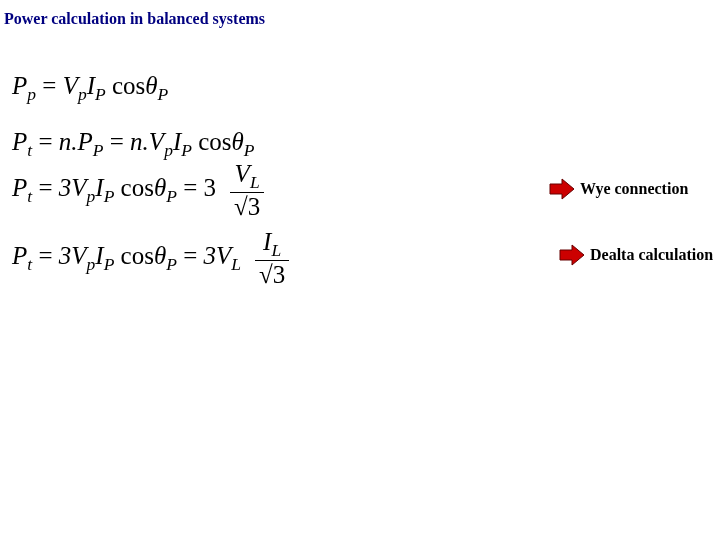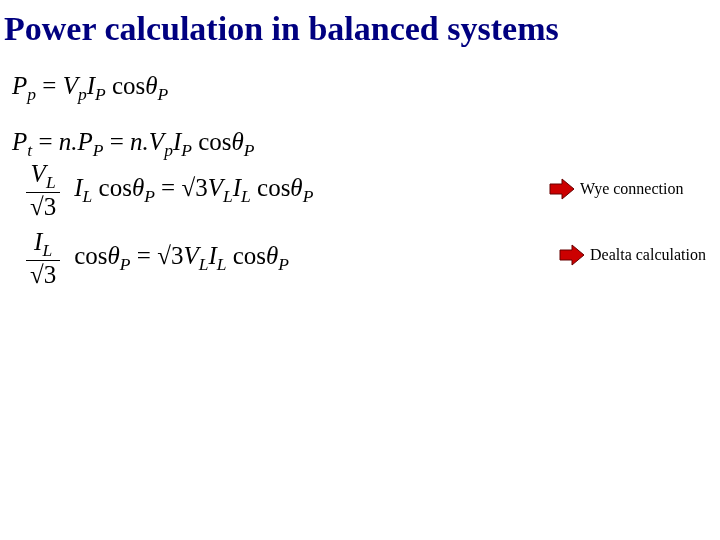--- a/index.html
+++ b/index.html
@@ -10,21 +10,21 @@
     background: #ffffff;
     font-family: "Times New Roman", Times, serif;
     color: #000;
     position: relative;
     overflow: hidden;
   }
   .title {
     position: absolute;
     top: 10px;
     left: 4px;
-    font-size: 34px;
+    font-size: 16px;
     font-weight: bold;
     color: #000080;
   }
   .eq {
     position: absolute;
     font-size: 25px;
     font-style: italic;
     white-space: nowrap;
   }
   .eq sub {
@@ -48,21 +48,21 @@
     padding: 0 4px;
     line-height: 1.1;
   }
   .arrow {
     display: inline-block;
     vertical-align: middle;
   }
   .label {
     position: absolute;
     font-size: 16px;
-    font-weight: normal;
+    font-weight: bold;
     font-style: normal;
     font-family: "Times New Roman", serif;
     color: #000;
     white-space: nowrap;
   }
   .line3row { display:flex; align-items:center; }
   .line4row { display:flex; align-items:center; }
 </style>
 </head>
 <body>
@@ -79,49 +79,52 @@
 <div class="eq" style="top:128px; left:12px;">
   <span>P</span><sub>t</sub>
   <span style="font-style:normal;"> = </span>
   <span>n.P</span><sub>P</sub>
   <span style="font-style:normal;"> = </span>
   <span>n.V</span><sub>p</sub><span>I</span><sub>P</sub>
   <span style="font-style:normal;">cos</span><span>θ</span><sub>P</sub>
 </div>
 
 <div class="eq line3row" style="top:160px; left:12px;">
+  <span>
+    <span>P</span><sub>t</sub>
+    <span style="font-style:normal;"> = </span>
+    <span>3V</span><sub>p</sub><span>I</span><sub>P</sub>
+    <span style="font-style:normal;">cos</span><span>θ</span><sub>P</sub>
+    <span style="font-style:normal;"> = </span>
+    <span style="font-style:normal;">3</span>
+  </span>
   <span class="frac">
     <span class="num"><span>V</span><sub>L</sub></span>
     <span class="den" style="font-style:normal;">√3</span>
-  </span>
-  <span>
-    <span>I</span><sub>L</sub>
-    <span style="font-style:normal;">cos</span><span>θ</span><sub>P</sub>
-    <span style="font-style:normal;"> = </span>
-    <span style="font-style:normal;">√3</span><span>V</span><sub>L</sub><span>I</span><sub>L</sub>
-    <span style="font-style:normal;">cos</span><span>θ</span><sub>P</sub>
   </span>
 </div>
 
 <svg class="arrow" width="28" height="22" style="position:absolute; top:178px; left:548px;">
   <polygon points="2,6 14,6 14,1 26,11 14,21 14,16 2,16" fill="#cc0000"></polygon>
   <polygon points="2,6 14,6 14,1 26,11 14,21 14,16 2,16" fill="none" stroke-width="1" stroke="#660000"></polygon>
 </svg>
 <div class="label" style="top:180px; left:580px;">Wye connection</div>
 
 <div class="eq line4row" style="top:228px; left:12px;">
+  <span>
+    <span>P</span><sub>t</sub>
+    <span style="font-style:normal;"> = </span>
+    <span>3V</span><sub>p</sub><span>I</span><sub>P</sub>
+    <span style="font-style:normal;">cos</span><span>θ</span><sub>P</sub>
+    <span style="font-style:normal;"> = </span>
+    <span>3V</span><sub>L</sub>
+  </span>
   <span class="frac">
     <span class="num"><span>I</span><sub>L</sub></span>
     <span class="den" style="font-style:normal;">√3</span>
-  </span>
-  <span>
-    <span style="font-style:normal;">cos</span><span>θ</span><sub>P</sub>
-    <span style="font-style:normal;"> = </span>
-    <span style="font-style:normal;">√3</span><span>V</span><sub>L</sub><span>I</span><sub>L</sub>
-    <span style="font-style:normal;">cos</span><span>θ</span><sub>P</sub>
   </span>
 </div>
 
 <svg class="arrow" width="28" height="22" style="position:absolute; top:244px; left:558px;">
   <polygon points="2,6 14,6 14,1 26,11 14,21 14,16 2,16" fill="#cc0000"></polygon>
   <polygon points="2,6 14,6 14,1 26,11 14,21 14,16 2,16" fill="none" stroke-width="1" stroke="#660000"></polygon>
 </svg>
 <div class="label" style="top:246px; left:590px;">Dealta calculation</div>
 
 </body></html>

